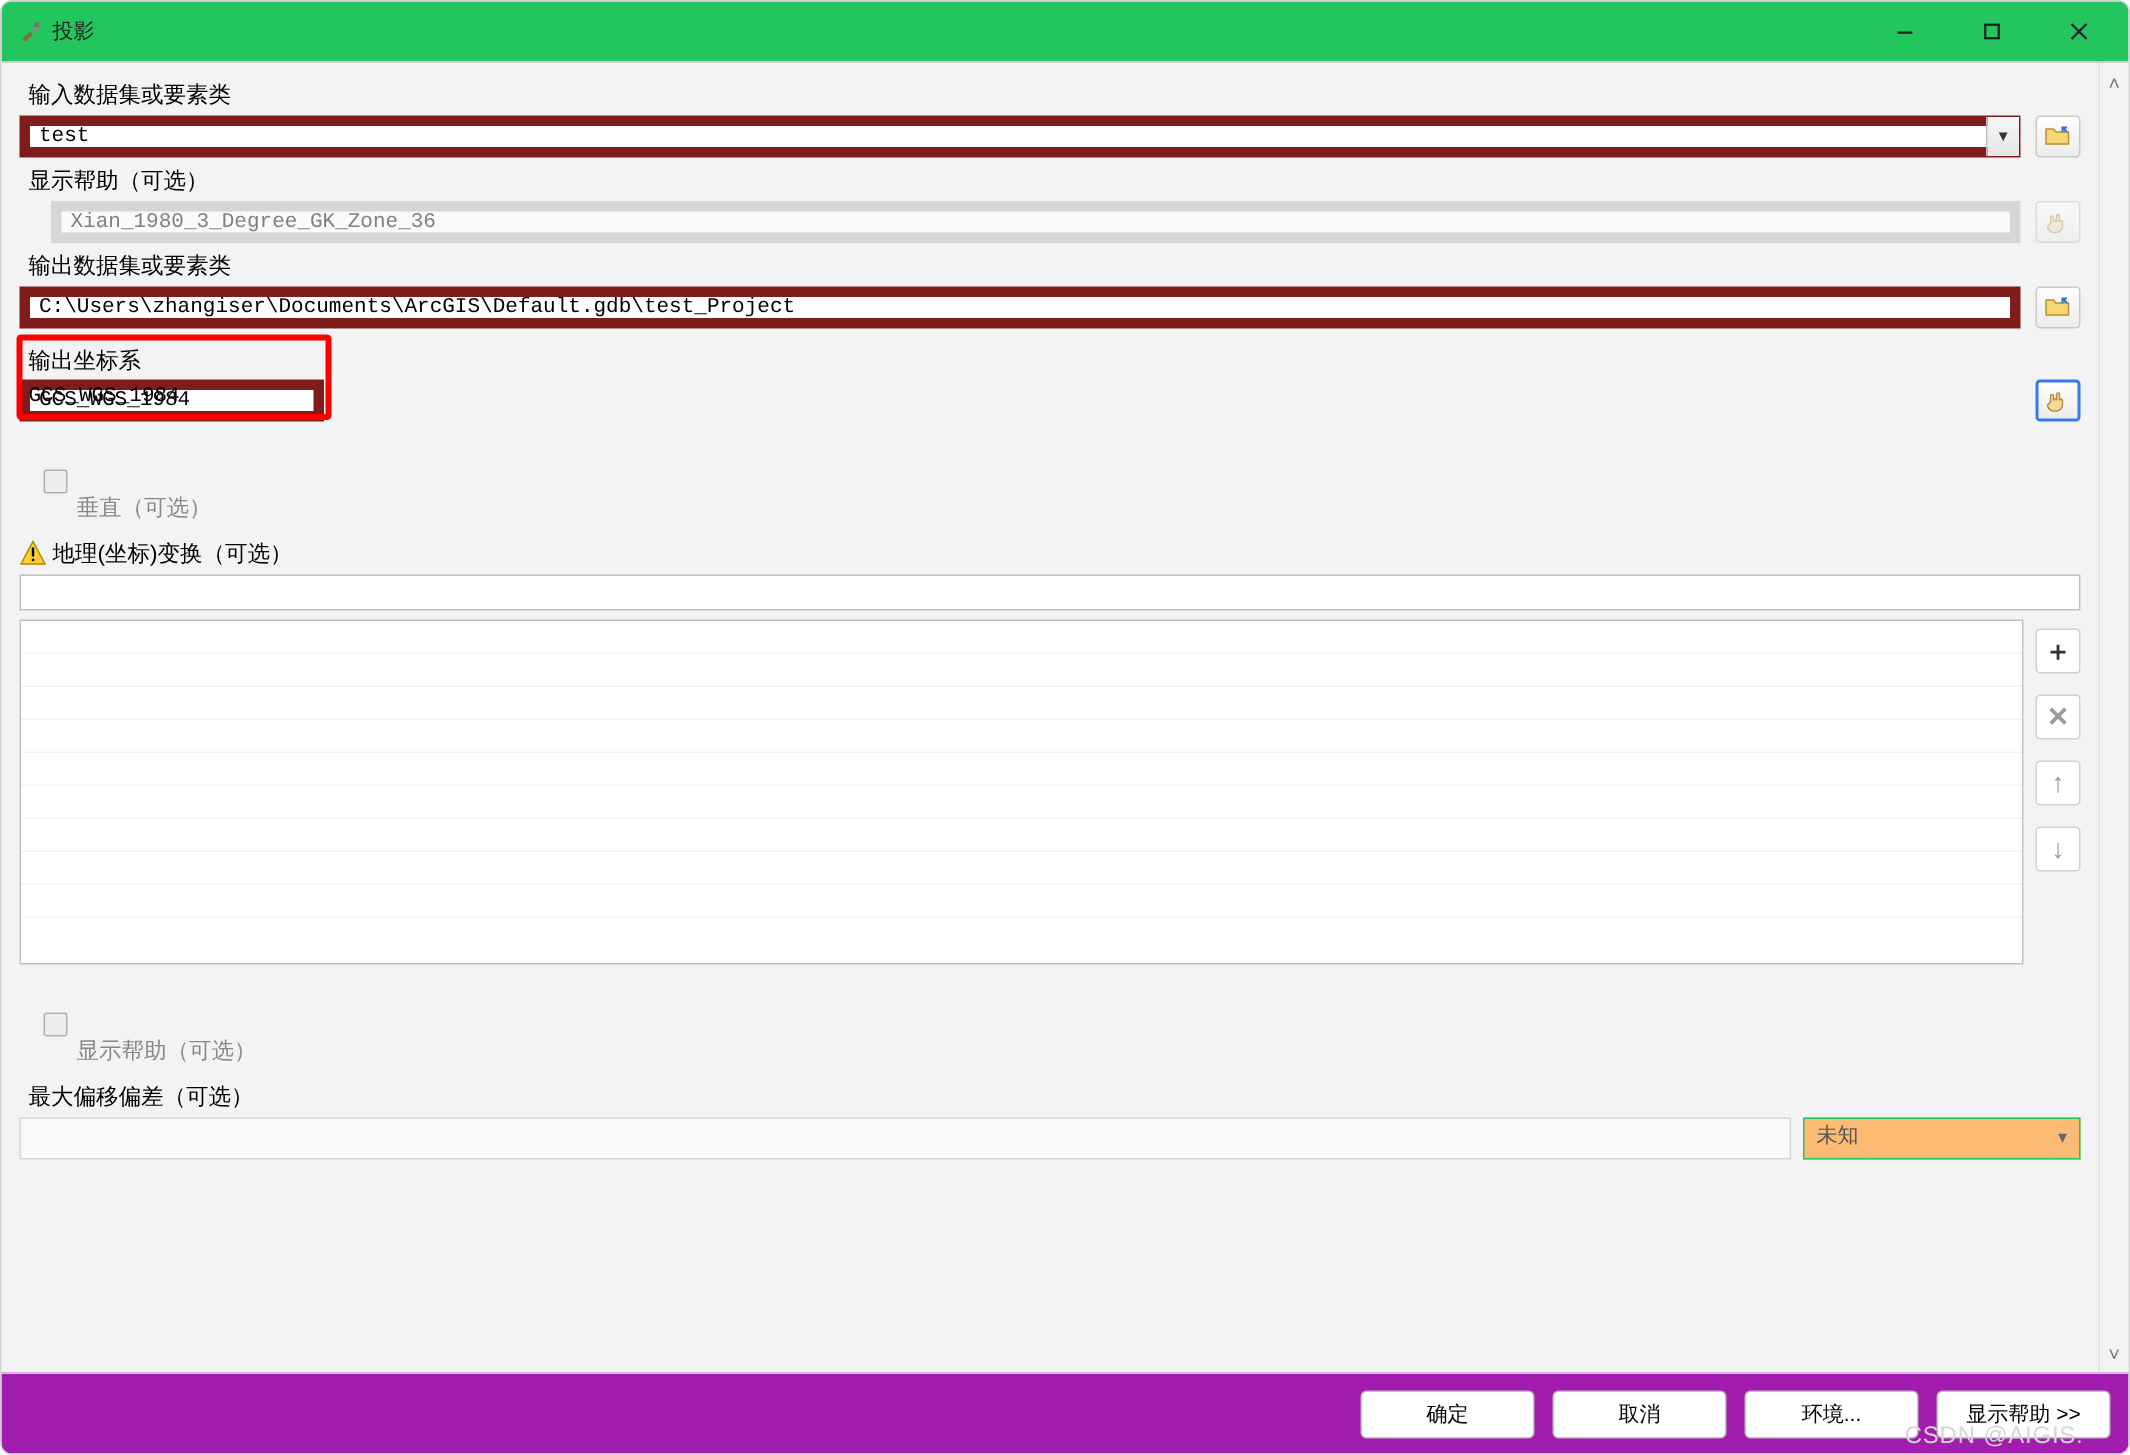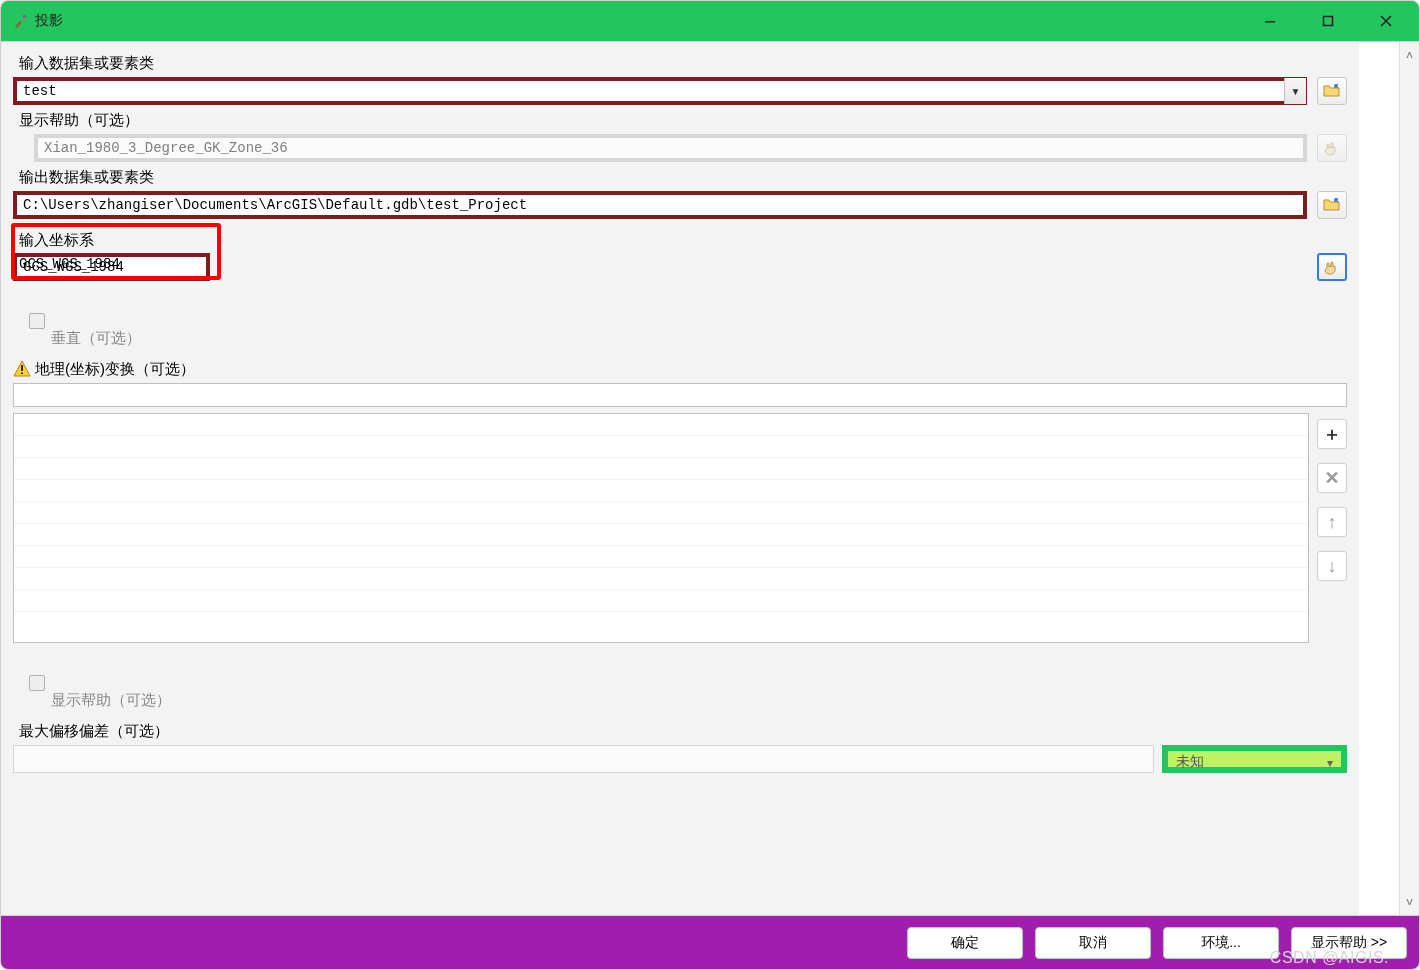--- a/index.html
+++ b/index.html
@@ -40,21 +40,20 @@
     font-family: "Segoe UI Symbol", sans-serif;
     font-size: 14px; color:#222;
     background: transparent; border: none;
   }
   
   .client {
     flex: 1 1 auto;
     display:flex; flex-direction:row;
     border-top:1px solid #d0d0d0;
     min-height:0;
-    gap:40px;
   }
   .form-area {
     flex: 1 1 auto;
     background: #f3f3f3;
     padding: 10px 12px 10px 12px;
     overflow:hidden;
     display:flex; flex-direction:column;
     gap: 4px;
   }
   .param-label {
@@ -63,21 +62,21 @@
     color:#000;
     margin-top:2px;
   }
   .param-row {
     display:flex; align-items:center; gap:10px;
   }
   .param-input {
     flex:1 1 auto;
     height: 28px;
     background:#ffffff;
-    border:4px solid #7f1d1d;
+    border:7px solid #7f1d1d;
     padding:2px 6px;
     font-family: "Courier New", monospace;
     font-size:14px;
     color:#000;
   }
   .param-input.readonly {
     background:#fafafa;
     color:#808080;
     border-color:#d6d6d6;
     margin-left:21px;
@@ -168,21 +167,21 @@
     border:1px solid #bfbfbf;
     background:#fff;
   }
   .max-offset-row { display:flex; gap:8px; align-items:center; }
   .max-offset-input {
     flex:1 1 auto; height:28px;
     background:#fafafa; border:1px solid #d6d6d6;
   }
   .unit-select {
     width:185px; height:28px;
-    background:#bef264; border:6px solid #22c55e;
+    background:#fdba74; border:1px solid #22c55e;
     padding:2px 22px 2px 8px;
     font-size:14px; color:#555;
     position:relative;
   }
   .unit-select::after {
     content:"▾"; position:absolute; right:8px; top:5px; color:#666; font-size:12px;
   }
   
   .right-scroll {
     width:20px; flex:0 0 auto;
@@ -291,21 +290,21 @@
           <svg width="18" height="16" viewBox="0 0 18 16">
             <path d="M1 3 h5 l1.5 2 H16 v8 H1 Z" fill="#f7d774" stroke="#b9902e"></path>
             <path d="M12 2 l3 3 M15 2 h-3 v3" stroke="#2e6fd8" stroke-width="1.3" fill="none"></path>
           </svg>
         </div>
       </div>
 
       <div class="out-cs-row">
         <div style="flex:1 1 auto; position:relative;">
           <div class="highlight-box" style="position:absolute; top:-2px; left:-2px; z-index:2;">
-            <div class="param-label" style="font-size:15px;">输入坐标系</div>
+            <div class="param-label" style="font-size:15px;">输出坐标系</div>
             <div class="hl-value">GCS_WGS_1984</div>
           </div>
           
           <div style="height:24px;"></div>
           <input class="param-input" style="margin-top: 6px;" type="text" value="GCS_WGS_1984">
         </div>
         <div style="display:flex; flex-direction:column; justify-content:flex-end; height:58px;">
           <div class="side-btn selected">
             <svg width="18" height="16" viewBox="0 0 18 16">
               <path d="M4 9 v-4 a1 1 0 0 1 2 0 v3 a1 1 0 0 1 2 0 v-4 a1 1 0 0 1 2 0 v4 a1 1 0 0 1 2 0 v3 c0 2 -2 4 -4 4 h-2 c-2 0 -4 -2 -4 -4 z" fill="#f2d99d" stroke="#b98f3a"></path>

